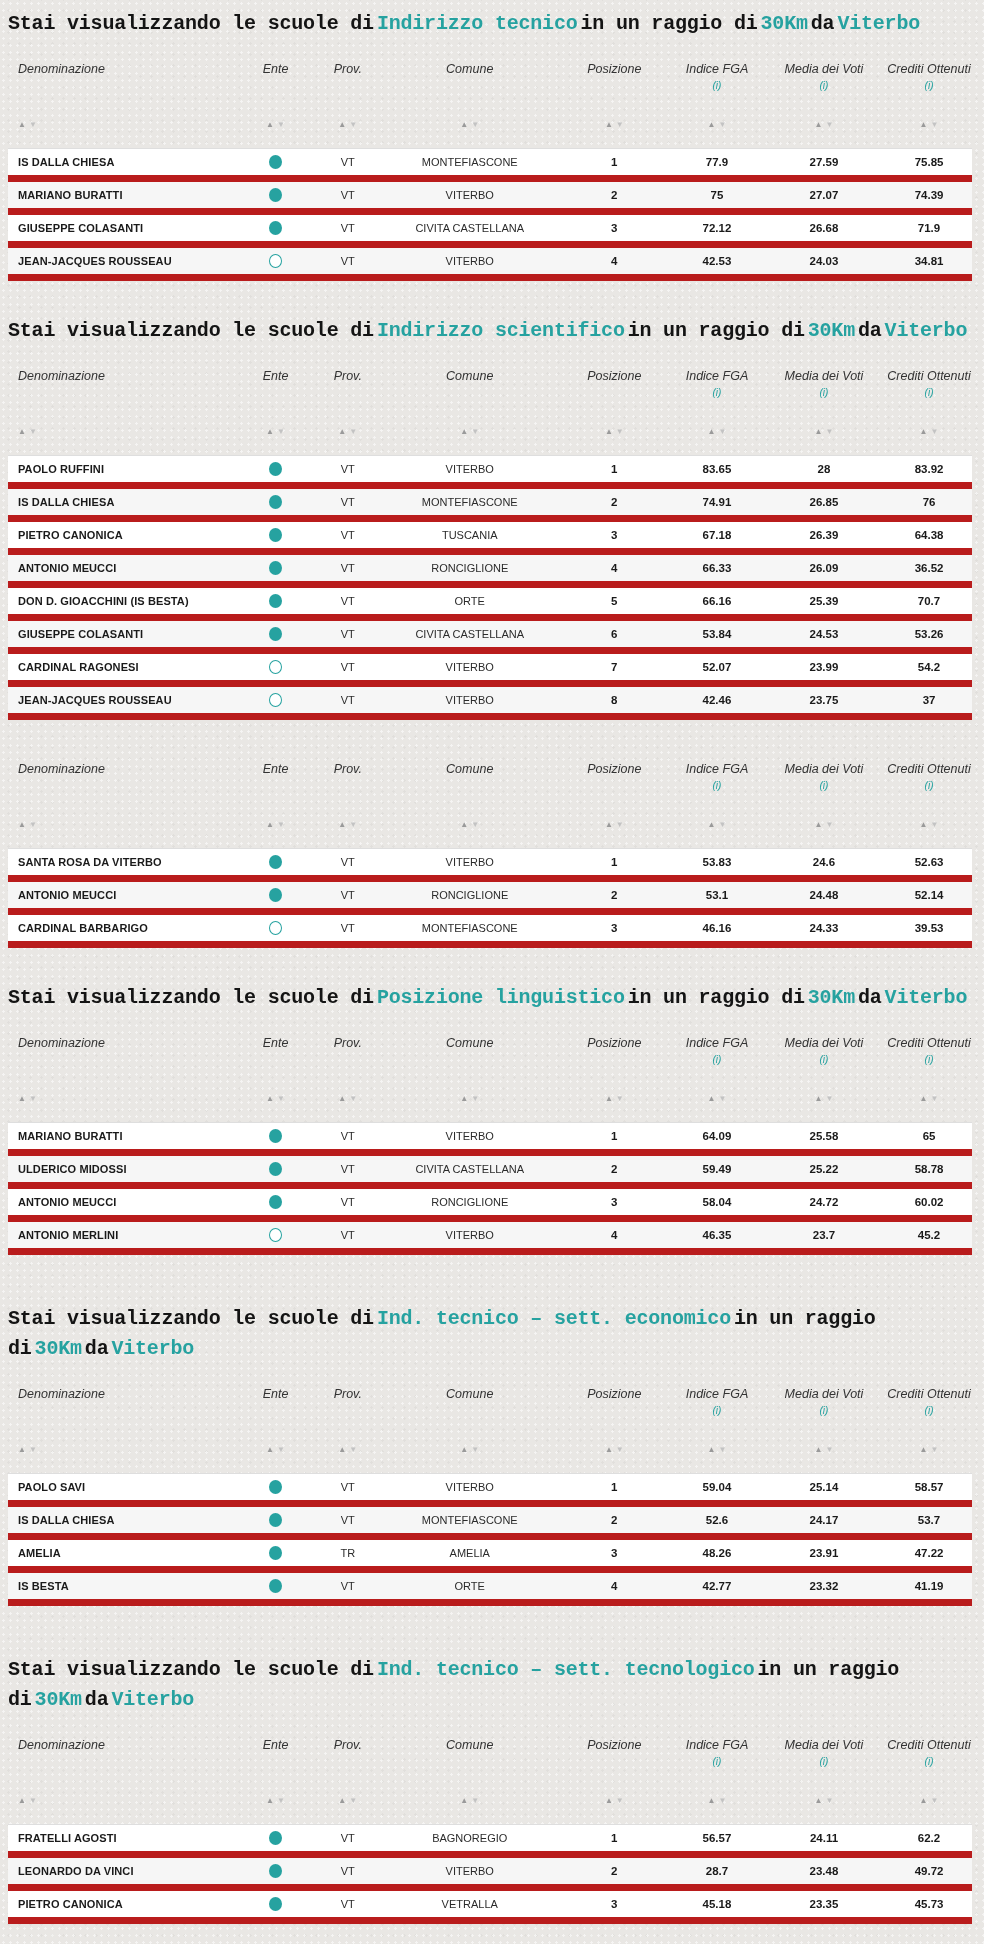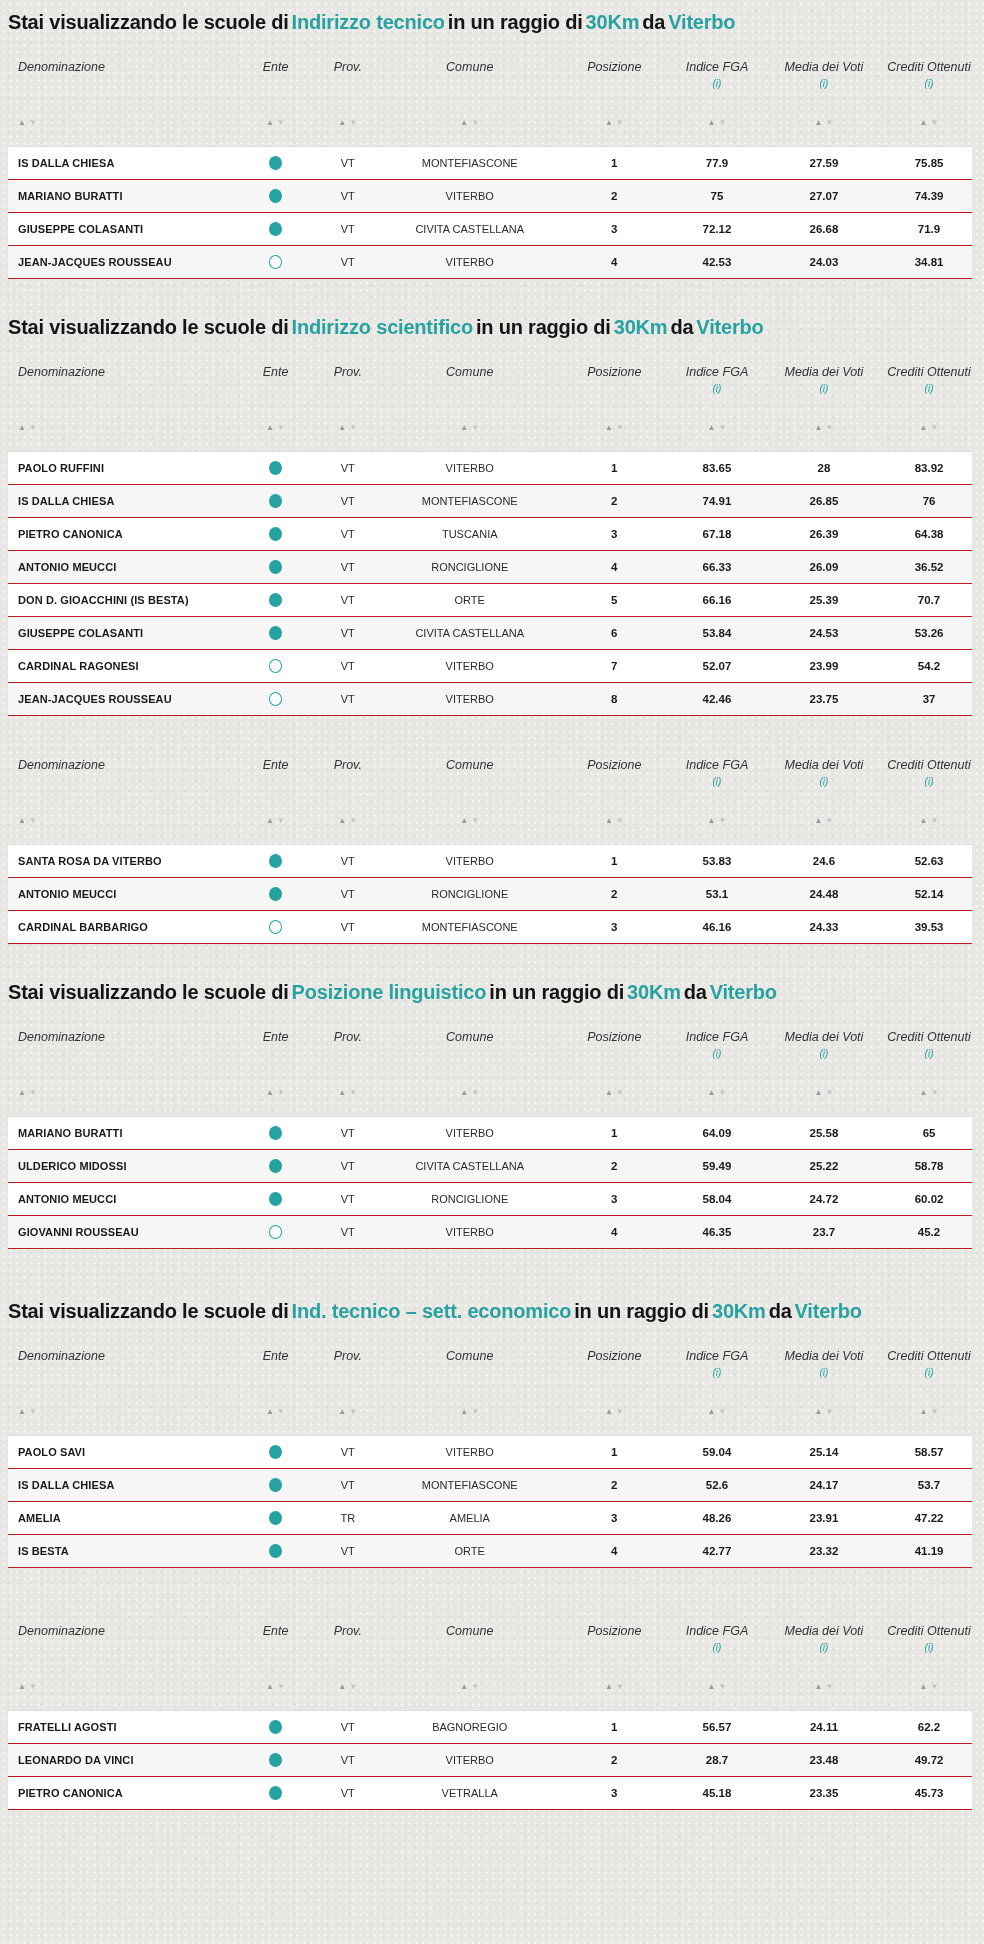--- a/index.html
+++ b/index.html
@@ -20,21 +20,21 @@
     background-position:0 0, 3px 5px;
     padding-top:4px;
   }
   .section{margin-bottom:34px;}
   .section:nth-of-type(5), .section:nth-of-type(6){margin-top:48px;}
   .title{
     margin:4px 12px 16px 8px;
     font-size:20px; font-weight:700; letter-spacing:-0.2px; line-height:1.4;
     color:#141414;
   }
-  .title span{margin-right:3px;}
+  .title span{margin-right:3px;font-family:Liberation Mono, monospace;}
   .title .teal{color:var(--teal);}
   .thead{margin:0 12px 0 8px; padding-bottom:2px;}
   .hrow{display:grid; grid-template-columns:var(--cols); align-items:start;}
   .hcell{
     text-align:center; font-style:italic; font-size:12.5px; color:#333;
     white-space:nowrap; line-height:1.2; padding-top:2px;margin-top:6px;
   }
   .hcell.c0{text-align:left; padding-left:10px;}
   .hcell .info{margin-top:3px; font-size:10px; color:var(--teal);}
   .hcell .info span{cursor:pointer;}
@@ -42,21 +42,21 @@
   .acell{text-align:center; cursor:pointer; line-height:1;}
   .acell.c0{text-align:left; padding-left:10px;}
   .acell .up{font-size:8px; color:#9a9a9a; margin-right:3px;}
   .acell .dn{font-size:8px; color:#c3c3c3;}
   .rows{
     margin:16px 12px 0 8px;
     border-top:1px solid #dedede;
   }
   .row{
     display:grid; grid-template-columns:var(--cols); align-items:center;
-    height:33px; background:#fff; border-bottom:1px solid #b91c1c;
+    height:33px; background:#fff; border-bottom:7px solid #b91c1c;
     cursor:pointer;
   }
   .row:nth-child(even){background:#f6f6f6;}
   .cell{font-size:11px; text-align:center; color:#2b2b2b;}
   .cell.name{
     text-align:left; padding-left:10px; font-weight:700; color:#1a1a1a;
     font-size:11px; letter-spacing:0.1px; white-space:nowrap; overflow:hidden;
   }
   .cell.pos,.cell.num{font-weight:700; font-size:11.5px; color:#1a1a1a;}
   .dot{
@@ -352,21 +352,21 @@
           <div class="cell name">ANTONIO MEUCCI</div>
           <div class="cell ente"><span class="dot filled"></span></div>
           <div class="cell prov">VT</div>
           <div class="cell comune">RONCIGLIONE</div>
           <div class="cell pos">3</div>
           <div class="cell num">58.04</div>
           <div class="cell num">24.72</div>
           <div class="cell num">60.02</div>
         </div>
         <div class="row">
-          <div class="cell name">GIOVANNI ROUSSEAU</div>
+          <div class="cell name">ANTONIO MERLINI</div>
           <div class="cell ente"><span class="dot outline"></span></div>
           <div class="cell prov">VT</div>
           <div class="cell comune">VITERBO</div>
           <div class="cell pos">4</div>
           <div class="cell num">46.35</div>
           <div class="cell num">23.7</div>
           <div class="cell num">45.2</div>
         </div>
       </div>
   </section>
@@ -433,20 +433,21 @@
           <div class="cell comune">ORTE</div>
           <div class="cell pos">4</div>
           <div class="cell num">42.77</div>
           <div class="cell num">23.32</div>
           <div class="cell num">41.19</div>
         </div>
       </div>
   </section>
 
   <section class="section">
+    <h2 class="title"><span>Stai visualizzando le scuole di</span><span class="teal">Ind. tecnico – sett. tecnologico</span><span>in un raggio di</span><span class="teal">30Km</span><span>da</span><span class="teal">Viterbo</span></h2>
     <div class="thead">
       <div class="hrow">
           <div class="hcell c0"><span>Denominazione</span></div>
           <div class="hcell c1"><span>Ente</span></div>
           <div class="hcell c2"><span>Prov.</span></div>
           <div class="hcell c3"><span>Comune</span></div>
           <div class="hcell c4"><span>Posizione</span></div>
           <div class="hcell c5"><span>Indice FGA</span><div class="info"><span>(i)</span></div></div>
           <div class="hcell c6"><span>Media dei Voti</span><div class="info"><span>(i)</span></div></div>
           <div class="hcell c7"><span>Crediti Ottenuti</span><div class="info"><span>(i)</span></div></div>

